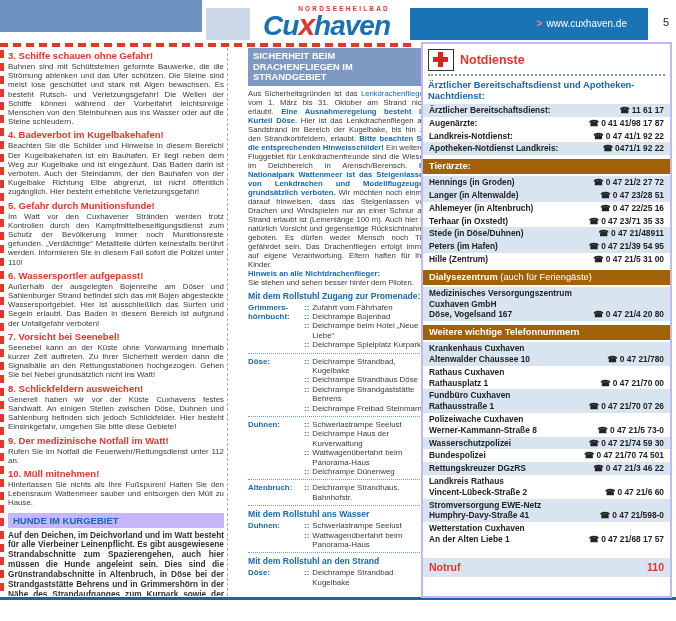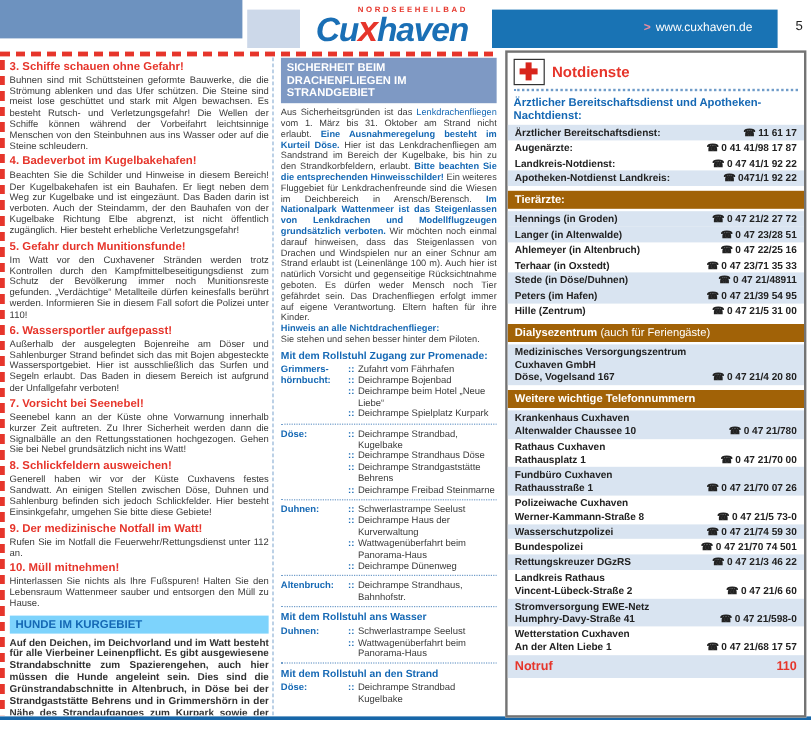--- a/index.html
+++ b/index.html
@@ -22,53 +22,53 @@
       background:repeating-linear-gradient(90deg,#e6352b 0 8px,transparent 8px 13px);}
   .red-dash-v{position:absolute;left:0;top:50px;width:4px;height:546px;
       background:repeating-linear-gradient(180deg,#e6352b 0 8px,transparent 8px 13px);}
   .col-sep{position:absolute;left:227px;top:48px;height:548px;width:0;border-left:1px dashed #8fb2d6;}
   .bottom-rule{position:absolute;left:0;top:597px;width:676px;height:3px;background:#1766a8;}
   
   .left-col{position:absolute;left:8px;top:50px;width:216px;height:546px;overflow:hidden;}
   .sec{margin-bottom:3px;}
   .sec-title{color:#e6352b;font-weight:bold;font-size:9.5px;line-height:11px;margin-bottom:1px;}
   .sec-body{margin:0;font-size:7.9px;line-height:9.2px;text-align:justify;color:#3a3a3a;}
-  .dogs-bar{background:#7dd3fc;color:#1568b4;font-weight:bold;font-size:9.5px;padding:2px 5px;margin:5px 0 3px;}
+  .dogs-bar{background:#c4b5fd;color:#1568b4;font-weight:bold;font-size:9.5px;padding:2px 5px;margin:5px 0 3px;}
   .dogs-body{margin:0;font-size:8.3px;line-height:9.9px;text-align:justify;font-weight:bold;color:#333;}
   span.b{color:#1568b4;font-weight:bold;}
   span.bl{color:#1568b4;}
   
-  .mid-col{position:absolute;left:234px;top:48px;width:180px;height:549px;overflow:hidden;}
+  .mid-col{position:absolute;left:248px;top:48px;width:180px;height:549px;overflow:hidden;}
   .mid-hdr{background:#7e99c4;color:#fff;font-weight:bold;font-size:9.3px;line-height:10.5px;padding:3px 5px;}
   .kite-body{margin:3px 0 4px;font-size:7.7px;line-height:9px;text-align:justify;color:#3a3a3a;}
   .wc-heading{color:#1568b4;font-weight:bold;font-size:8.6px;line-height:10px;margin:3px 0 2px;}
   .group{display:flex;}
   .glabel{width:56px;flex:none;color:#1568b4;font-weight:bold;font-size:7.9px;line-height:9.4px;}
   .gitems{flex:1;margin:0;padding:0;list-style:none;}
   .gitems li{display:flex;font-size:7.9px;line-height:9.4px;color:#3a3a3a;}
   .bullet{color:#1568b4;font-weight:bold;margin-right:3px;flex:none;}
   .dotsep{border-top:1px dotted #6f9cc9;margin:3px 0;}
   
   .right-col{position:absolute;left:421px;top:42px;width:251px;height:556px;box-sizing:border-box;
-             border:2px solid #737373;background:#fff;padding:4px 5px;overflow:hidden;}
+             border:2px solid #c4b5fd;background:#fff;padding:4px 5px;overflow:hidden;}
   .nd-title-row{display:flex;align-items:center;gap:6px;padding:1px 0 3px;}
   .cross-box{width:24px;height:20px;background:#fff;border:1px solid #333;position:relative;flex:none;}
   .cross-v{position:absolute;left:9px;top:2px;width:5px;height:15px;background:#d8251c;}
   .cross-h{position:absolute;left:4px;top:7px;width:15px;height:5px;background:#d8251c;}
   .nd-title{color:#e6352b;font-weight:bold;font-size:12.5px;}
   .nd-sep{border-top:2px dotted #6f9cc9;margin:0 0 3px;}
   .rc-sub{color:#1568b4;font-weight:bold;font-size:9.4px;line-height:11px;margin:1px 0 3px;}
   .rc-bar{background:#a16207;color:#fff;font-size:9.3px;line-height:11px;padding:2px 6px;margin:4px -5px 2px;}
   .rc-bar .bold{font-weight:bold;}
   .rc-row{display:flex;justify-content:space-between;align-items:flex-end;
           margin:0 -5px;padding:1px 6px;font-size:8.4px;line-height:10.8px;color:#222;font-weight:bold;}
   .rc-row.shade{background:#d9e4f1;justify-content:space-between;}
   .rc-phone{white-space:nowrap;}
   .phone-icon{margin-right:2px;}
-  .emg{background:#d9e4f1;margin:0 -5px 0;padding:3px 6px 4px;}
+  .emg{background:#d9e4f1;margin:12px -5px 0;padding:3px 6px 4px;}
   .emg-row{display:flex;justify-content:space-between;color:#e6352b;font-weight:bold;font-size:10.5px;line-height:12.5px;}
 </style>
 </head>
 <body>
 
 <div class="page">
 
   <div class="hdr-bar1"></div>
   <div class="hdr-bar2"></div>
   <div class="logo">

